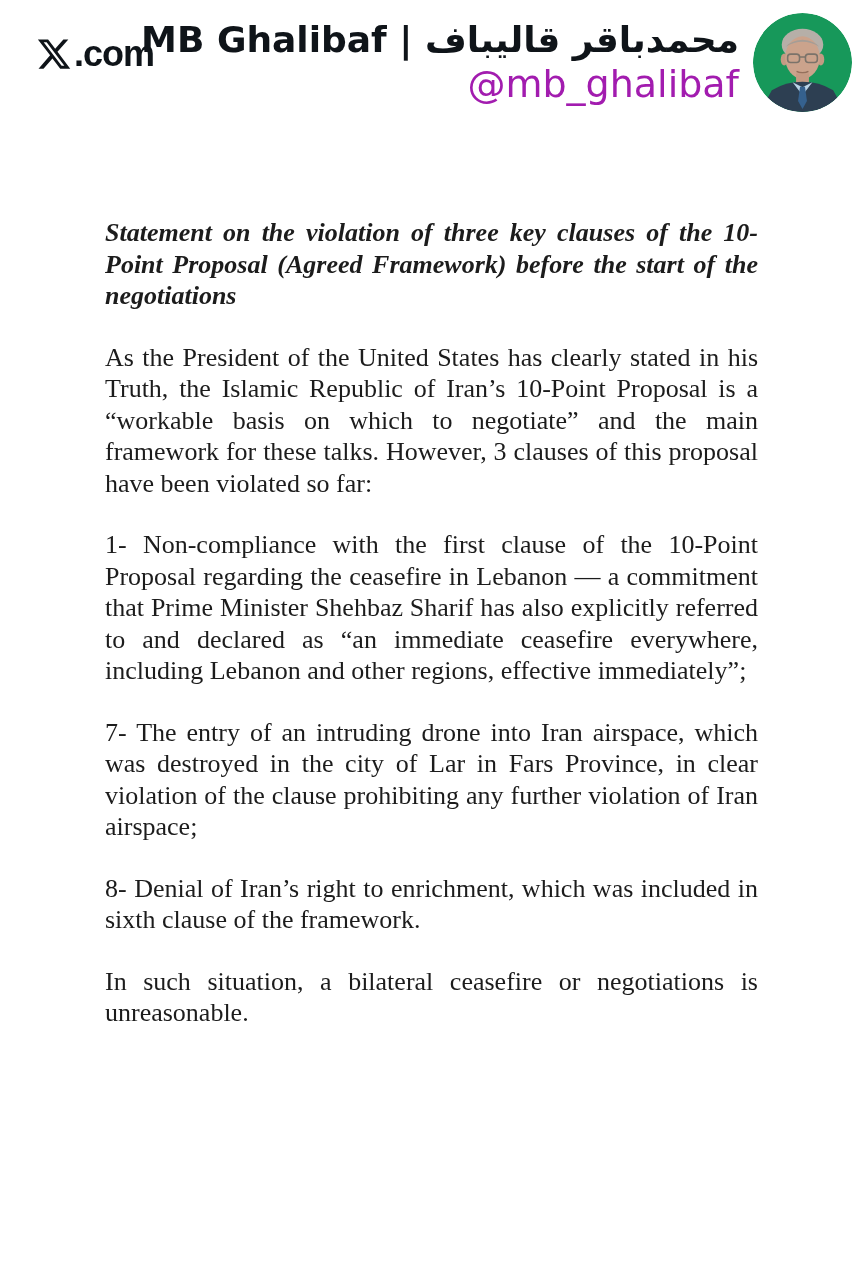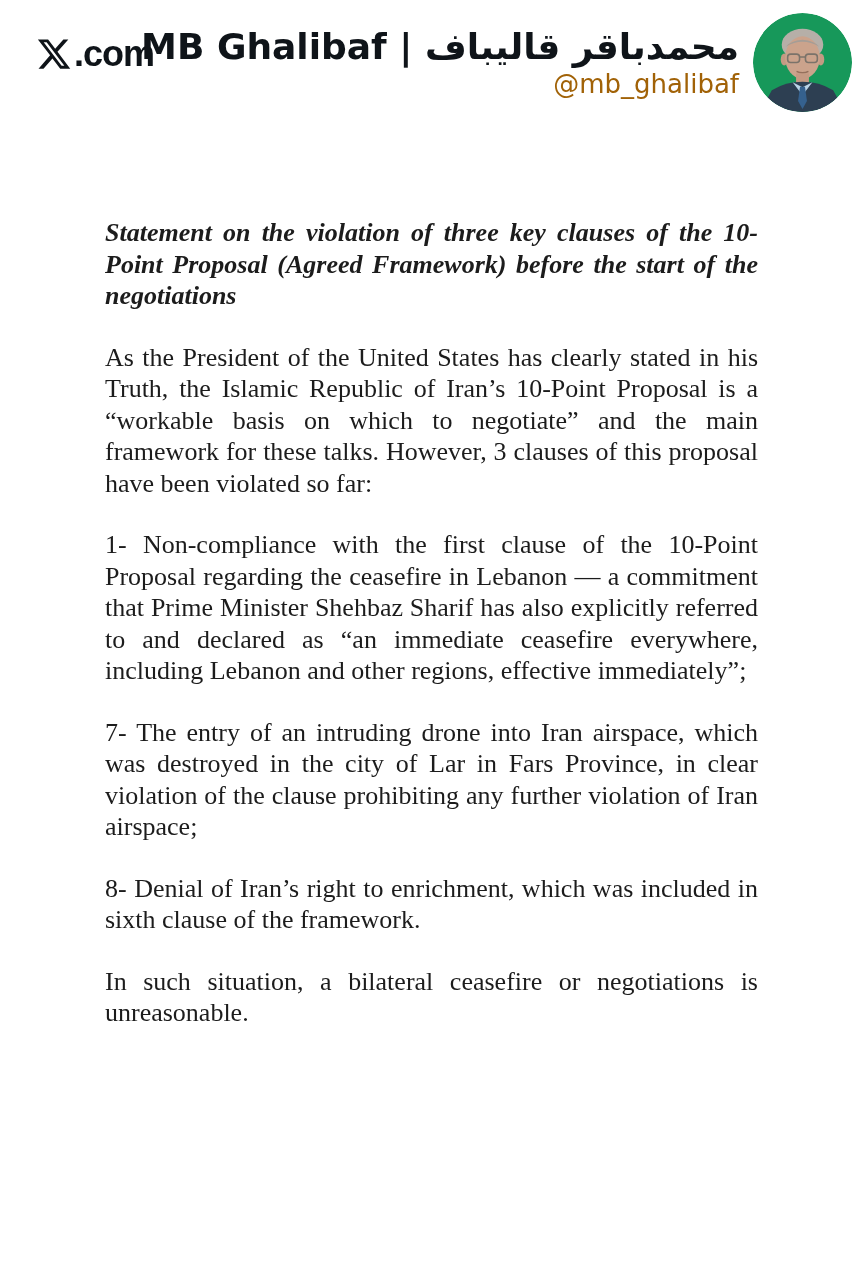--- a/index.html
+++ b/index.html
@@ -52,23 +52,23 @@
     direction: rtl;
     font-family: "DejaVu Sans", sans-serif;
     font-size: 36px;
     font-weight: 700;
     color: #0f1419;
     line-height: 1.2;
     white-space: nowrap;
   }
   .handle {
     font-family: "DejaVu Sans", sans-serif;
-    font-size: 26px;
+    font-size: 38px;
     font-weight: 400;
-    color: #a16207;
+    color: #a21caf;
     line-height: 1.2;
     margin-top: 1px;
   }
   .avatar {
     width: 99px;
     height: 99px;
     border-radius: 50%;
     overflow: hidden;
     flex: 0 0 auto;
     cursor: pointer;

